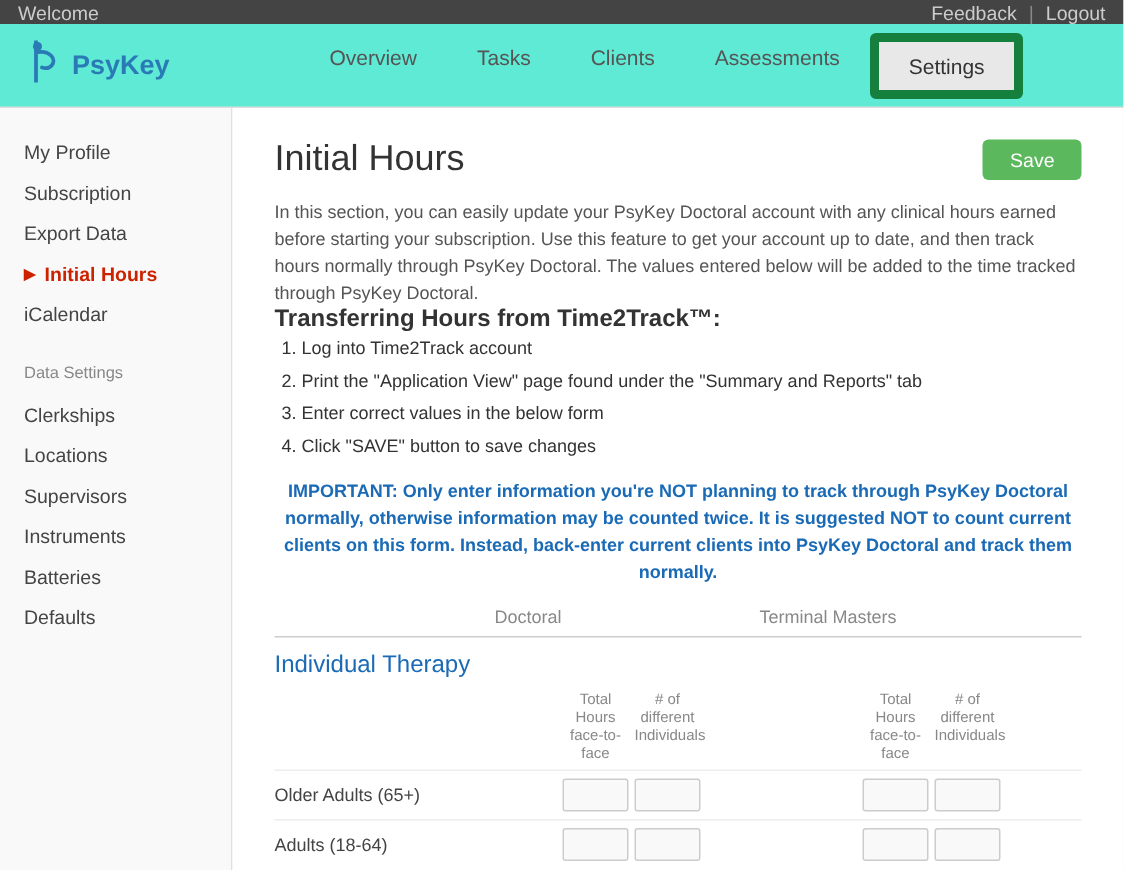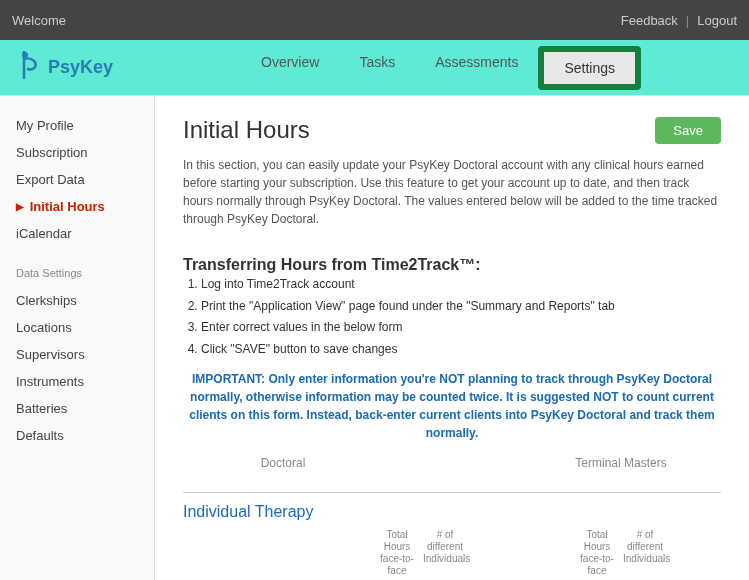--- a/index.html
+++ b/index.html
@@ -6,21 +6,21 @@
     body { font-family: Arial, sans-serif; font-size: 13px; color: #333; background: #f5f5f5; width: 749px; min-height: 580px; }
 
     
     .top-bar {
       background: #444;
       color: #ccc;
       display: flex;
       justify-content: space-between;
       align-items: center;
       padding: 0 12px;
-      height: 40px;
+      height: 16px;
       font-size: 13px;
     }
     .top-bar-right { display: flex; align-items: center; gap: 8px; text-align: right; }
     .top-bar-right a { color: #ccc; text-decoration: none; cursor: pointer; }
     .top-bar-divider { color: #888; }
 
     
     .nav-bar {
       background: #5eead4;
       border-bottom: 1px solid #ddd;
@@ -120,21 +120,21 @@
       padding: 6px 18px;
       border-radius: 4px;
       cursor: pointer;
       font-size: 13px;
     }
 
     .description {
       font-size: 12px;
       color: #555;
       line-height: 1.5;
-      margin-bottom: 28px;
+      margin-bottom: 0;
     }
     .instructions { margin-bottom: 10px; }
     .instructions strong { font-size: 16px; }
     .instructions ol {
       margin-left: 18px;
       font-size: 12px;
       line-height: 1.8;
     }
     .important-note {
       color: #1a6ab5;
@@ -194,20 +194,21 @@
       <svg width="22" height="28" viewBox="0 0 22 28">
         <path d="M4 0 L4 28 M4 8 C4 8 10 6 14 10 C18 14 14 20 8 18" stroke="#2a7ab5" stroke-width="2.5" fill="none" stroke-linecap="round"></path>
         <circle cx="5" cy="4" r="3" fill="#2a7ab5"></circle>
       </svg>
     </span>
     <span class="logo-text">PsyKey</span>
   </div>
   <div class="nav-links">
     <a class="nav-link">Overview</a>
     <a class="nav-link">Tasks</a>
+    <a class="nav-link">Clients</a>
     <a class="nav-link">Assessments</a>
     <a class="nav-link active">Settings</a>
   </div>
 </div>
 
 <div class="main-layout">
 
   <div class="sidebar">
     <div class="sidebar-item">
       <span>My Profile</span>
@@ -262,21 +263,21 @@
       <ol>
         <li>Log into Time2Track account</li>
         <li>Print the "Application View" page found under the "Summary and Reports" tab</li>
         <li>Enter correct values in the below form</li>
         <li>Click "SAVE" button to save changes</li>
       </ol>
     </div>
 
     <p class="important-note">IMPORTANT: Only enter information you're NOT planning to track through PsyKey Doctoral normally, otherwise information may be counted twice. It is suggested NOT to count current clients on this form. Instead, back-enter current clients into PsyKey Doctoral and track them normally.</p>
 
-    <div style="display:flex; justify-content:space-between; border-bottom: 1px solid #ccc; padding-bottom:22px; margin-bottom:4px;">
+    <div style="display:flex; justify-content:center; border-bottom: 1px solid #ccc; padding-bottom:6px; margin-bottom:4px;">
       <div style="width:200px; text-align:center; font-size:12px; color:#888;">Doctoral</div>
       <div style="width:200px; text-align:center; font-size:12px; color:#888;">Terminal Masters</div>
     </div>
 
     <div class="section-title">Individual Therapy</div>
 
     <div style="display:flex; align-items:flex-end; margin-bottom:4px;">
       <div style="flex:1;"></div>
       <div style="width:200px; display:flex; gap:4px; justify-content:center;">
         <div class="col-sub">Total Hours<br>face-to-face</div>

